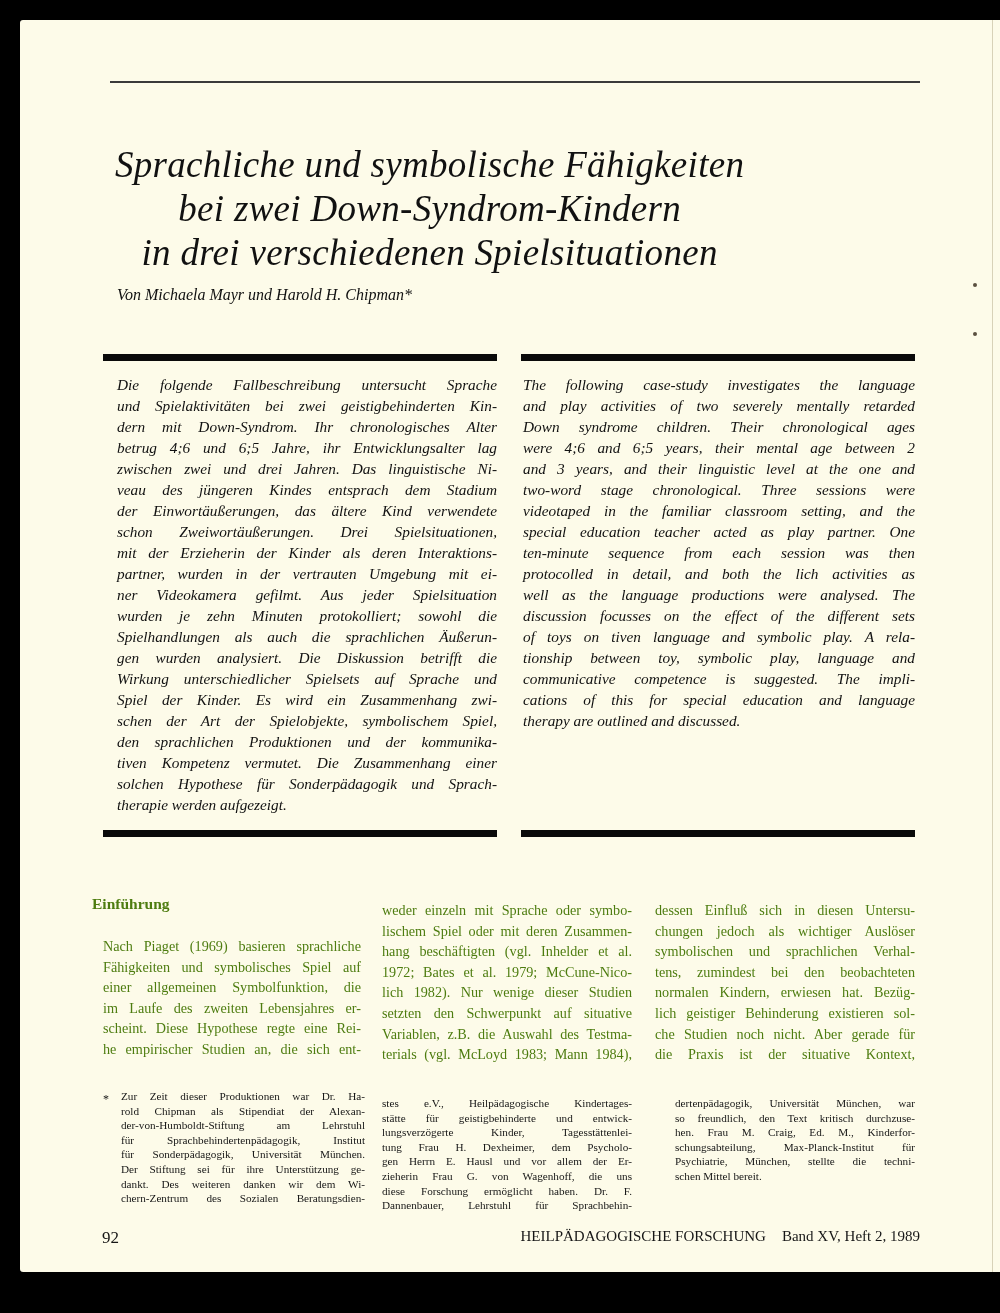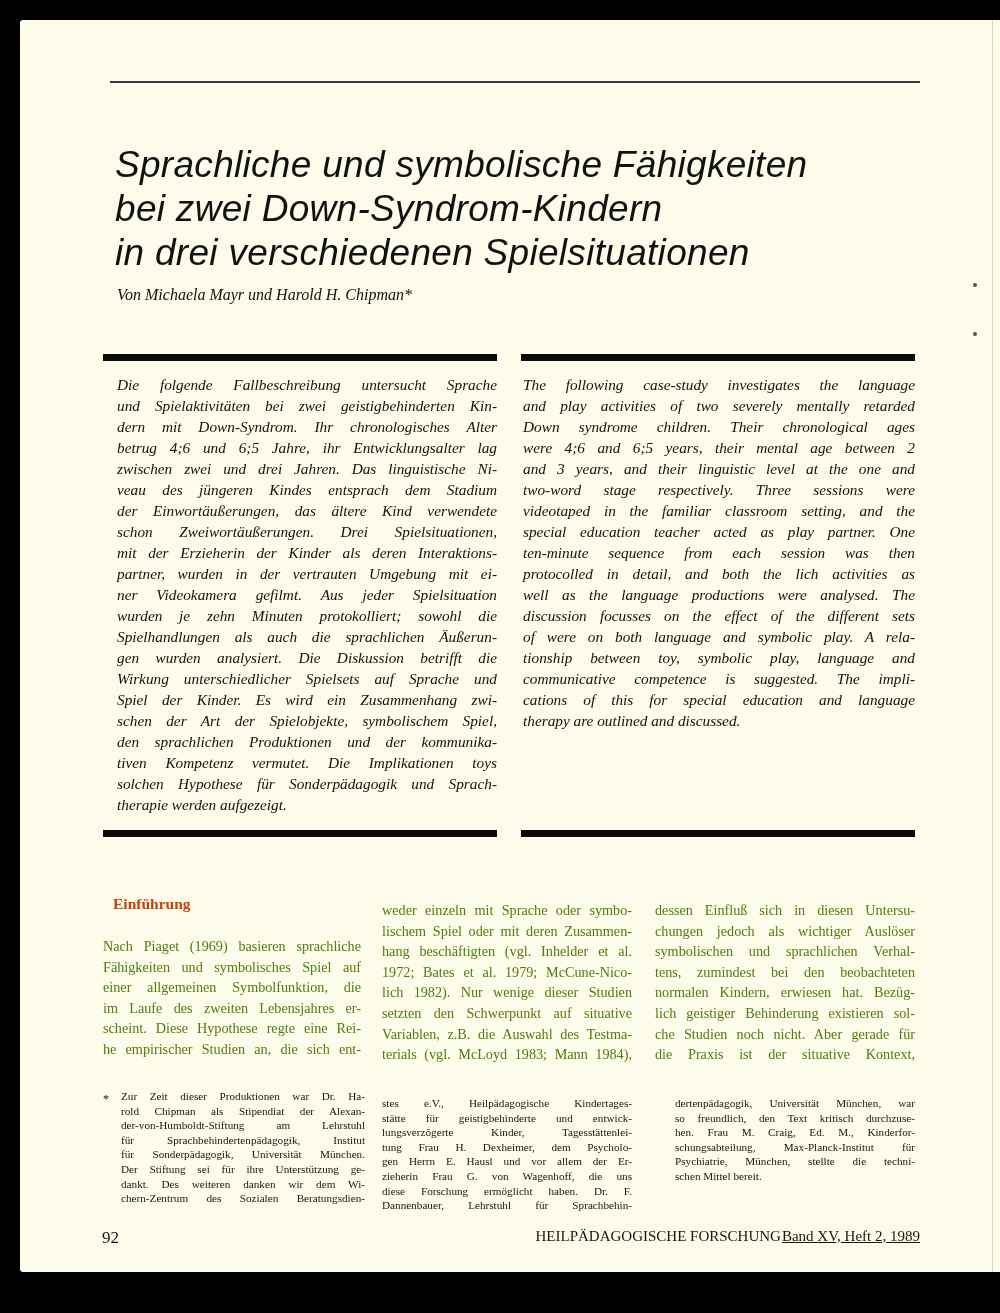--- a/index.html
+++ b/index.html
@@ -1,36 +1,36 @@
 <!DOCTYPE html>
 <html><head>
 <meta charset="utf-8">
 <style>
   html, body { margin:0; padding:0; }
   body { width:1000px; height:1313px; background:#000; position:relative; overflow:hidden; }
   .page { position:absolute; left:20px; top:20px; width:990px; height:1252px; background:#fdfbe9; border-radius:3px; }
   .gutter { position:absolute; left:972px; top:0; width:1px; height:1252px; background:#d8d2b8; }
   .rule-thin { position:absolute; left:90px; top:61px; width:810px; height:2px; background:#3a3a3a; }
-  .title { position:absolute; left:95px; top:123px; font-family:Liberation Sans, sans-serif; font-style:italic; font-size:37px; line-height:44px; color:#111; letter-spacing:0.3px; }
+  .title { position:absolute; left:95px; top:123px; font-family:Liberation Serif, serif; font-style:italic; font-size:37px; line-height:44px; color:#111; letter-spacing:0.3px;text-align:center; }
   .title div { white-space:nowrap; }
   .author { position:absolute; left:97px; top:266px; font-family:"Liberation Serif", serif; font-style:italic; font-size:16px; color:#111; }
   .rule-thick { position:absolute; height:7px; background:#0a0a0a; }
   .abstract { position:absolute; font-family:"Liberation Serif", serif; font-style:italic; font-size:15.3px; line-height:21px; color:#111; text-align:justify; }
   .abstract div { white-space:nowrap; text-align-last:justify; }
   .abstract div.last { text-align-last:left; }
-  .heading { position:absolute; left:93px; top:875px; font-family:"Liberation Serif", serif; font-weight:bold; font-size:15.5px; color:#c2410c; }
+  .heading { position:absolute; left:72px; top:875px; font-family:"Liberation Serif", serif; font-weight:bold; font-size:15.5px; color:#4d7c0f; }
   .col { position:absolute; font-family:"Liberation Serif", serif; font-size:14.2px; line-height:20.6px; color:#4d7c0f; }
   .col div { white-space:nowrap; text-align:justify; text-align-last:justify; }
   .fn { position:absolute; font-family:"Liberation Serif", serif; font-size:11.2px; line-height:14.6px; color:#161616; }
   .fn div { white-space:nowrap; text-align:justify; text-align-last:justify; }
   .fn div.last { text-align-last:left; }
   .fn-star { position:absolute; left:83px; top:1072px; font-family:"Liberation Serif", serif; font-size:12px; color:#161616; }
   .pagenum { position:absolute; left:82px; top:1208px; font-family:"Liberation Serif", serif; font-size:17px; color:#161616; }
   .running { position:absolute; right:90px; top:1208px; font-family:"Liberation Serif", serif; font-size:15px; color:#161616; white-space:nowrap; }
-  .running span + span { margin-left:1px;text-decoration:underline; }
+  .running span + span { margin-left:16px; }
   .mark { position:absolute; width:4px; height:4px; border-radius:50%; background:#5a5040; }
 </style>
 </head>
 <body>
 
 <div class="page">
   <div class="gutter"></div>
   <div class="mark" style="left:953px; top:263px;"></div>
   <div class="mark" style="left:953px; top:312px;"></div>
 
@@ -58,38 +58,38 @@
       <div>mit der Erzieherin der Kinder als deren Interaktions-</div>
       <div>partner, wurden in der vertrauten Umgebung mit ei-</div>
       <div>ner Videokamera gefilmt. Aus jeder Spielsituation</div>
       <div>wurden je zehn Minuten protokolliert; sowohl die</div>
       <div>Spielhandlungen als auch die sprachlichen Äußerun-</div>
       <div>gen wurden analysiert. Die Diskussion betrifft die</div>
       <div>Wirkung unterschiedlicher Spielsets auf Sprache und</div>
       <div>Spiel der Kinder. Es wird ein Zusammenhang zwi-</div>
       <div>schen der Art der Spielobjekte, symbolischem Spiel,</div>
       <div>den sprachlichen Produktionen und der kommunika-</div>
-      <div>tiven Kompetenz vermutet. Die Implikationen toys</div>
+      <div>tiven Kompetenz vermutet. Die Zusammenhang einer</div>
       <div>solchen Hypothese für Sonderpädagogik und Sprach-</div>
       <div class="last">therapie werden aufgezeigt.</div>
     </div>
   <div class="abstract" id="abs-en" style="left:503px; top:354px; width:392px;font-style:italic;">
       <div>The following case-study investigates the language</div>
       <div>and play activities of two severely mentally retarded</div>
       <div>Down syndrome children. Their chronological ages</div>
       <div>were 4;6 and 6;5 years, their mental age between 2</div>
       <div>and 3 years, and their linguistic level at the one and</div>
-      <div>two-word stage respectively. Three sessions were</div>
+      <div>two-word stage chronological. Three sessions were</div>
       <div>videotaped in the familiar classroom setting, and the</div>
       <div>special education teacher acted as play partner. One</div>
       <div>ten-minute sequence from each session was then</div>
       <div>protocolled in detail, and both the lich activities as</div>
       <div>well as the language productions were analysed. The</div>
       <div>discussion focusses on the effect of the different sets</div>
-      <div>of were on both language and symbolic play. A rela-</div>
+      <div>of toys on tiven language and symbolic play. A rela-</div>
       <div>tionship between toy, symbolic play, language and</div>
       <div>communicative competence is suggested. The impli-</div>
       <div>cations of this for special education and language</div>
       <div class="last">therapy are outlined and discussed.</div>
     </div>
 
   <div class="rule-thick" style="left:83px; top:810px; width:394px;"></div>
   <div class="rule-thick" style="left:501px; top:810px; width:394px;"></div>
 
   <div class="heading">Einführung</div>

